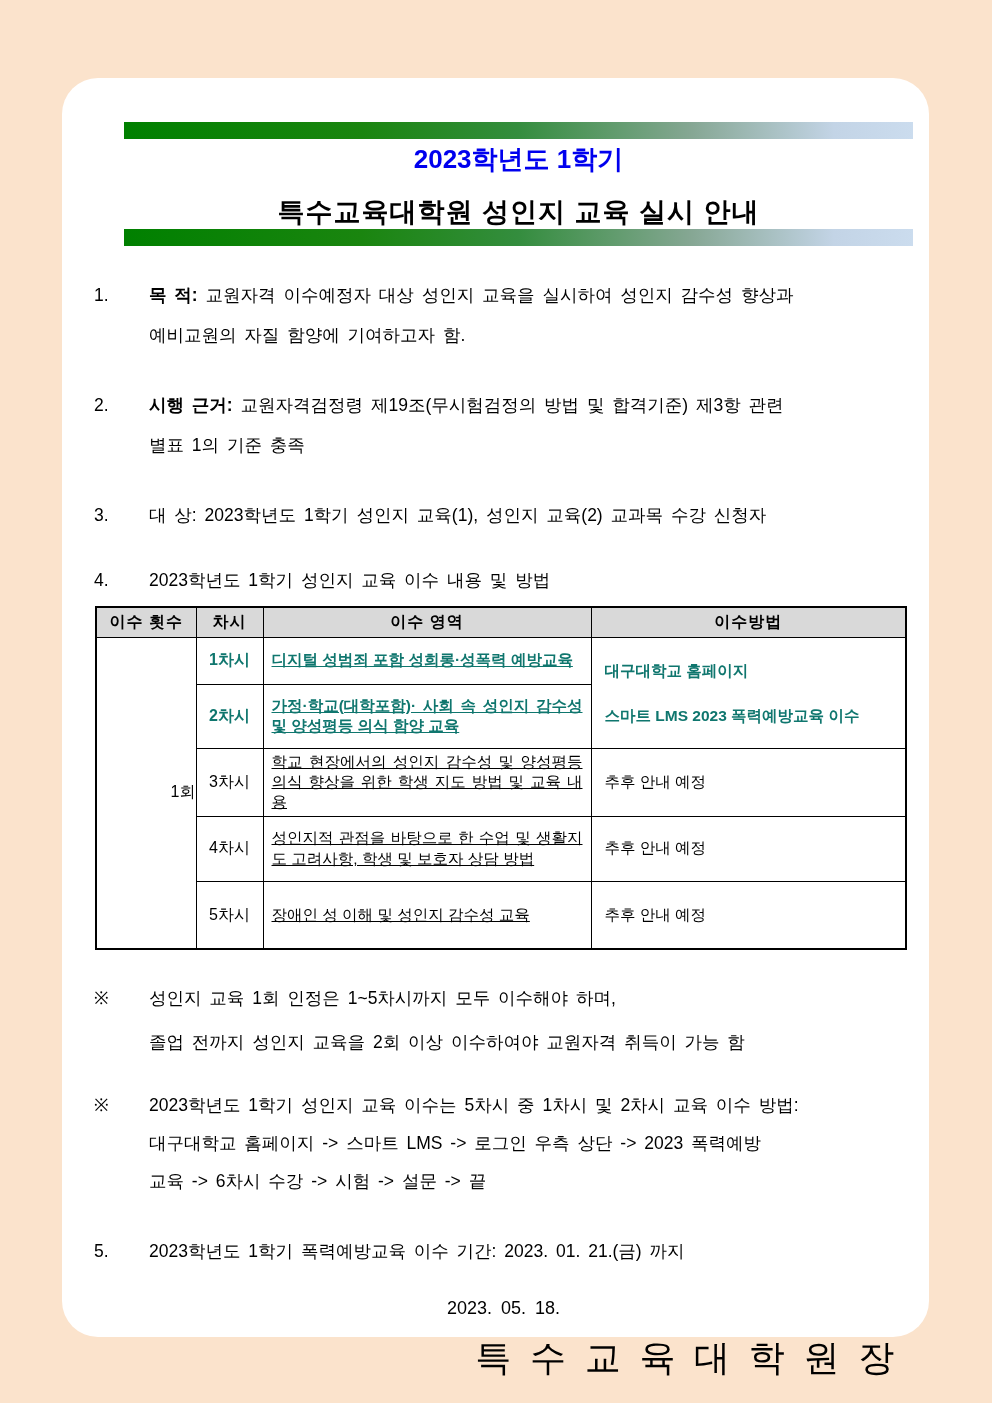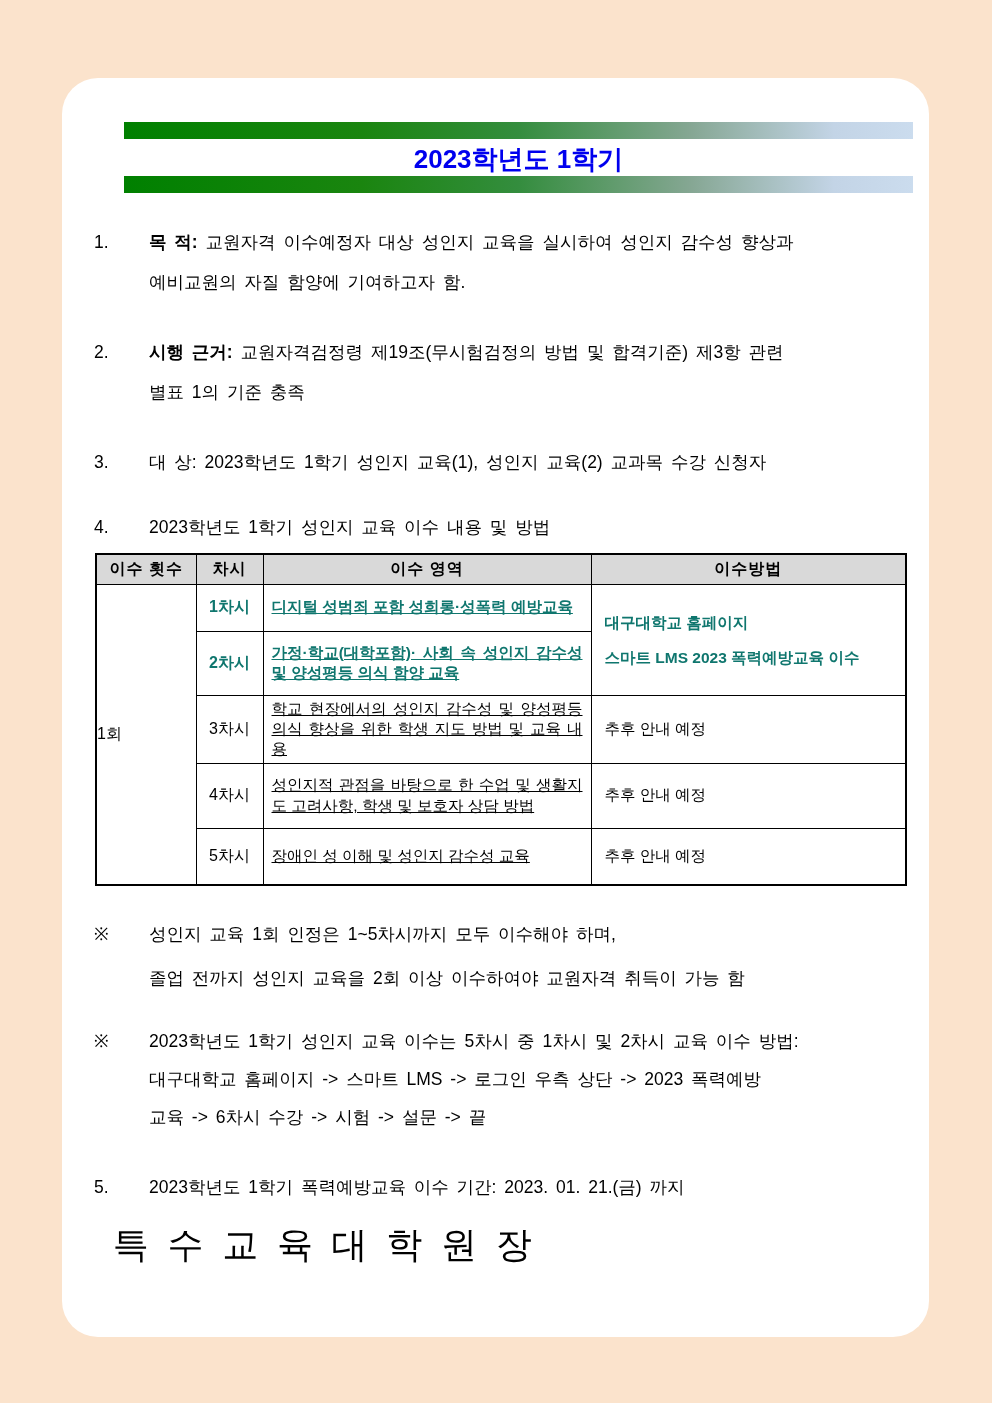--- a/index.html
+++ b/index.html
@@ -74,69 +74,70 @@
     font-weight:bold;
     font-size:16px;
     height:30px;
     text-align:center;
     letter-spacing:1px;
   }
   .col-count { width:100px; }
   .col-session { width:67px; }
   .col-area { width:328px; }
   .col-method { width:315px; }
-  td.count-cell { text-align:left; font-size:16px; }
+  td.count-cell { text-align:right; font-size:16px; }
   td.session-cell { text-align:center; font-size:16px; }
   td.area-cell {
     text-align:justify;
     word-break:break-all;
     line-height:1.32;
     padding:3px 8px;
     text-decoration:underline;
   }
   td.method-cell { padding-left:13px; }
   .blue-text { color:#0f766e; font-weight:bold; }
   td.method-merged {
     padding-left:13px;
-    line-height:35px;
+    line-height:45px;
   }
   tr.r1 { height:47px; }
   tr.r2 { height:64px; }
   tr.r3 { height:62px; }
   tr.r4 { height:65px; }
-  tr.r5 { height:57px; }
+  tr.r5 { height:68px; }
 
   .footer-date {
     margin-top:25px;
     text-align:center;
     width:819px;
     font-size:18px;
     line-height:24px;
     word-spacing:4px;
   }
   .signature {
     margin-top:14px;
     width:819px;
-    text-align:left;
+    text-align:right;
     font-size:36px;
     line-height:44px;
     letter-spacing:0.52em;
     text-indent:0.52em; 
     transform:translateY(2px);
   }
 </style>
 </head>
 <body>
 
 <div class="card">
 
   <div class="bar"></div>
 
   <div class="title-blue">2023학년도 1학기</div>
 
+  <div class="title-main">특수교육대학원 성인지 교육 실시 안내</div>
 
   <div class="bar"></div>
 
   <div class="item mt-item1">
     <span class="num">1.</span>
     <div class="content"><span class="bold-label">목 적:</span> <span class="pre">교원자격 이수예정자 대상 성인지 교육을 실시하여 성인지 감수성 향상과
 예비교원의 자질 함양에 기여하고자 함.</span></div>
   </div>
 
   <div class="item mt-item">
@@ -209,16 +210,17 @@
     <div class="content"><span class="pre">2023학년도 1학기 성인지 교육 이수는 5차시 중 1차시 및 2차시 교육 이수 방법:
 대구대학교 홈페이지 -&gt; 스마트 LMS -&gt; 로그인 우측 상단  -&gt; 2023 폭력예방
 교육 -&gt;  6차시 수강 -&gt; 시험 -&gt; 설문 -&gt; 끝</span></div>
   </div>
 
   <div class="item mt-item5">
     <span class="num">5.</span>
     <div class="content"><span class="pre">2023학년도 1학기 폭력예방교육 이수 기간: 2023. 01. 21.(금) 까지</span></div>
   </div>
 
+  <div class="footer-date">2023. 05. 18.</div>
 
   <div class="signature">특수교육대학원장</div>
 
 </div>
 
 </body></html>

